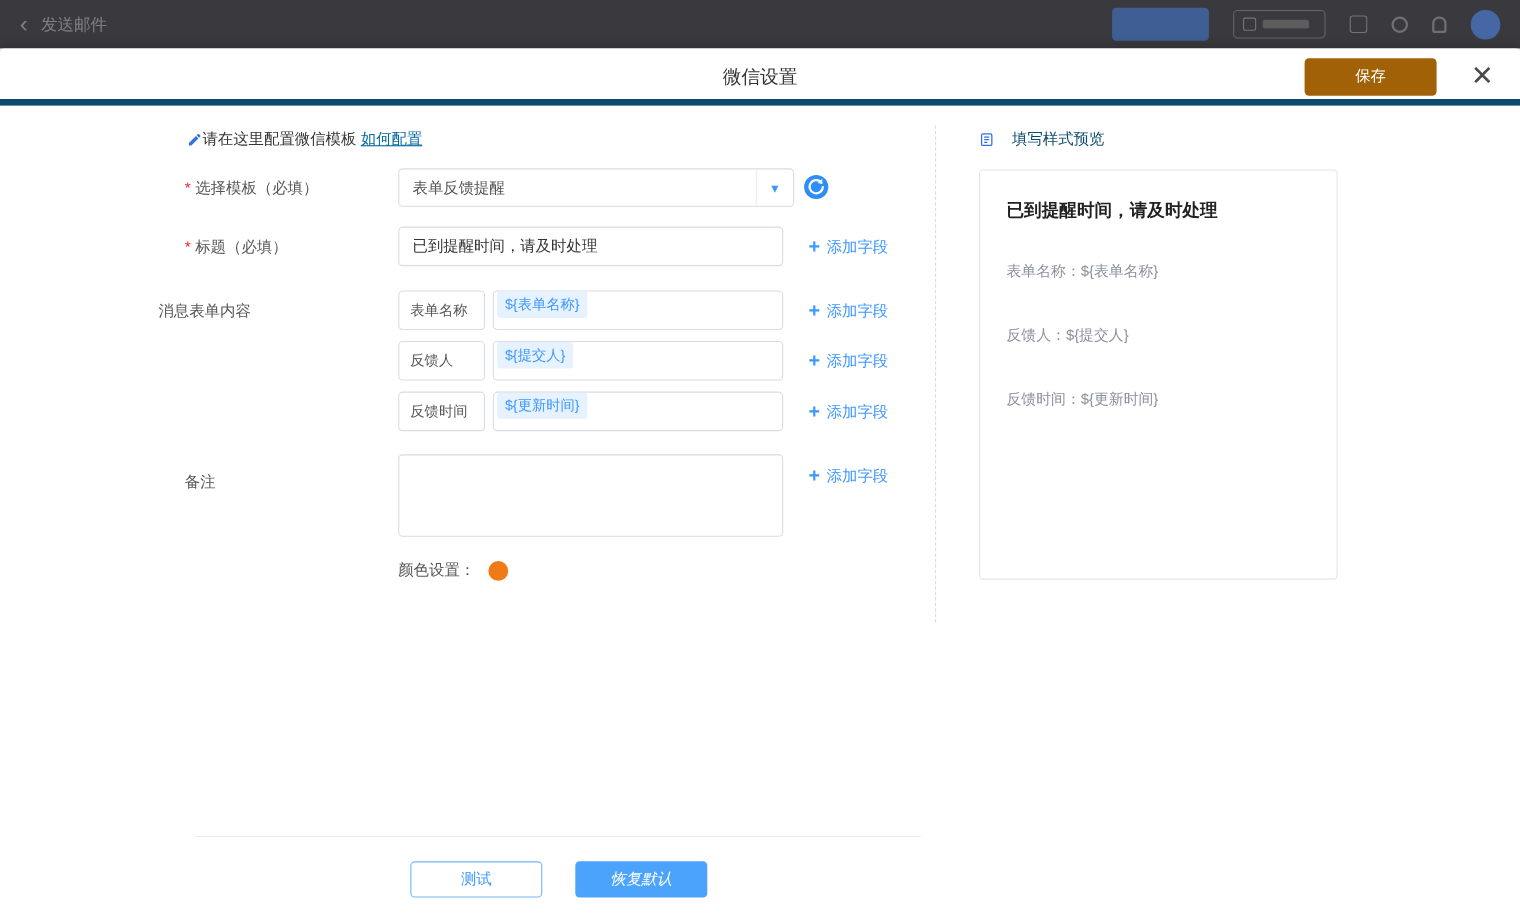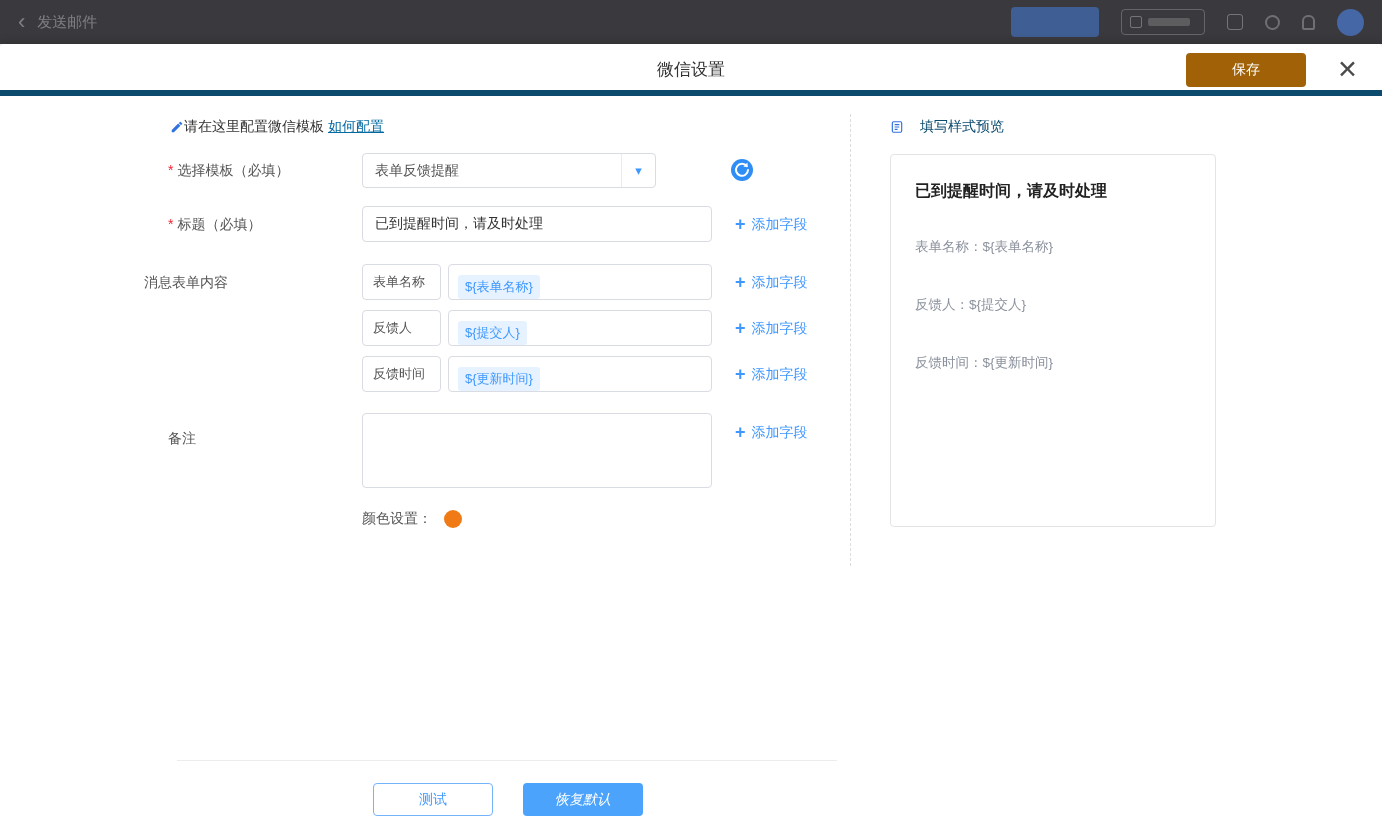--- a/index.html
+++ b/index.html
@@ -41,36 +41,36 @@
     cursor:pointer; line-height:28px; }
 
   
   .row-config { position:absolute; left:170px; display:flex; align-items:center; 
     font-size:14px; color:#333; }
   .config-link { color:#0369a1; text-decoration:underline; margin-left:4px; cursor:pointer; }
 
   .field-label { position:absolute; font-size:14px; color:#555; height:20px; line-height:20px; }
   .req { color:#f5222d; margin-right:4px; }
 
-  .select { position:absolute; left:362px; width:294px; height:35px; border:1px solid #d9dce3;
+  .select { position:absolute; left:362px; width:360px; height:35px; border:1px solid #d9dce3;
     border-radius:4px; background:#fff; display:flex; align-items:center; cursor:pointer; }
   .select-value { flex:1; padding-left:12px; font-size:14px; color:#555; }
   .select-arrow-zone { width:34px; height:100%; border-left:1px solid #e9ebf0;
     display:flex; align-items:center; justify-content:center; color:#3e97ff; font-size:13px; }
 
   .refresh { position:absolute; left:730px; width:24px; height:24px; cursor:pointer; }
 
   .text-input { position:absolute; left:362px; width:350px; height:36px; border:1px solid #d9dce3;
     border-radius:4px; padding:0 12px; font-size:14px; color:#333; font-family:inherit; outline:none; }
 
   .kv-row { position:absolute; left:362px; display:flex; gap:7px; }
   .key-input { width:79px; height:36px; border:1px solid #d9dce3; border-radius:4px;
     padding:0 10px; font-size:13px; color:#555; font-family:inherit; outline:none; }
   .value-input { width:264px; height:36px; border:1px solid #d9dce3; border-radius:4px;
-    display:flex; align-items:flex-end; padding:0 9px; background:#fff; }
+    display:flex; align-items:flex-start; padding:0 3px; background:#fff; }
   .var-tag { background:#e6f2ff; color:#3e97ff; font-size:13px; padding:3px 7px;
     border-radius:3px; cursor:default; }
 
   .add-field { position:absolute; left:735px; display:flex; align-items:center; gap:6px;
     color:#3e97ff; font-size:14px; cursor:pointer; height:20px; line-height:20px; }
   .plus { font-size:18px; font-weight:bold; line-height:18px; }
 
   .remark-area { position:absolute; left:362px; width:350px; height:75px; border:1px solid #d9dce3;
     border-radius:4px; resize:none; padding:8px 12px; font-family:inherit; font-size:14px; outline:none; }
 

